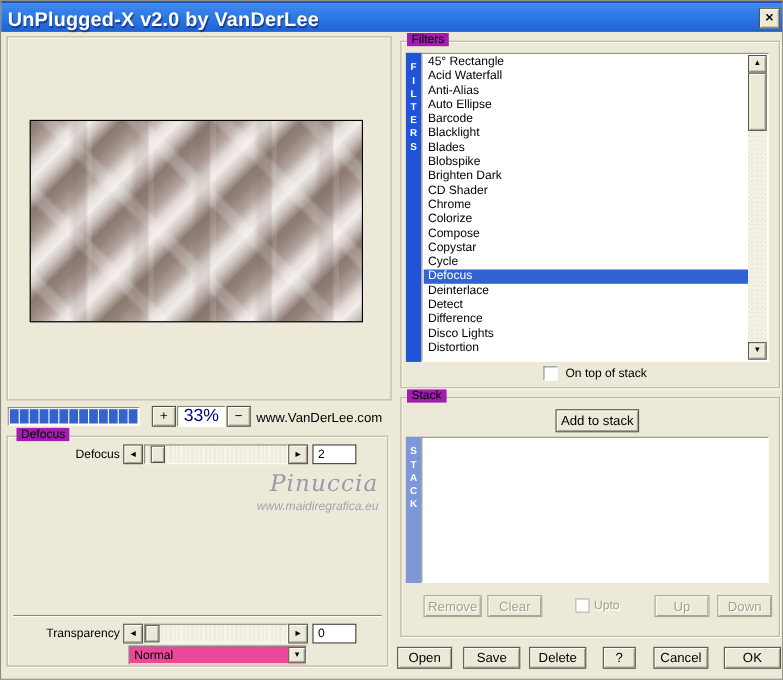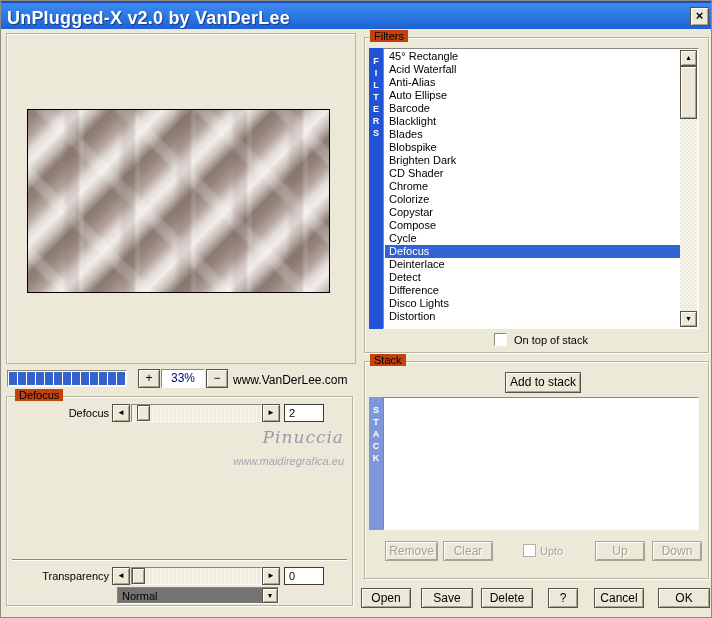--- a/index.html
+++ b/index.html
@@ -17,21 +17,21 @@
     border:1px solid #55534a; box-shadow:inset 1px 1px 0 #fff, inset -1px -1px 0 #a7a494;
     font-size:13px; font-weight:bold; line-height:16px; text-align:center; cursor:default; }
 
   
   .btn { position:absolute; background:#ece9d8; border:1px solid #55534a;
     box-shadow:inset 1px 1px 0 #fff, inset -1px -1px 0 #a7a494;
     font-family:"Liberation Sans",sans-serif; font-size:12px; text-align:center; }
   .btn.disabled { border-color:#a9a695; color:#a5a193; text-shadow:1px 1px 0 #fff; }
   .sunken { background:#fff; border:1px solid; border-color:#8a887b #fdfdf6 #fdfdf6 #8a887b; }
   .groupbox { position:absolute; border:1px solid #b7b4a3; box-shadow:inset 1px 1px 0 #fffef4, 1px 1px 0 #fffef4; }
-  .glabel { position:absolute; top:-8px; left:8px; background:#c2410c; padding:0 4px; font-size:11px; }
+  .glabel { position:absolute; top:-8px; left:8px; background:#a21caf; padding:0 4px; font-size:11px; }
 
   .arrowbtn { width:18px; height:18px; font-size:8px; line-height:16px; }
   .track { position:absolute; height:18px; background:#f4f2e7; border:1px solid; border-color:#8a887b #fdfdf6 #fdfdf6 #8a887b;
     background-image:repeating-linear-gradient(90deg,#f6f4ea 0 2px,#eeecdf 2px 4px); }
   .thumb { position:absolute; width:13px; height:16px; background:#ece9d8; border:1px solid #55534a;
     box-shadow:inset 1px 1px 0 #fff, inset -1px -1px 0 #a7a494; }
   .valuebox { position:absolute; width:40px; height:18px; background:#fff; border:1px solid #3c3a33;
     font-size:11px; line-height:16px; padding-left:4px; }
   .checkbox { position:absolute; width:13px; height:13px; background:#fff; border:1px solid; border-color:#8a887b #fdfdf6 #fdfdf6 #8a887b; }
   .checkbox.disabled { border-color:#b2afa0; }
@@ -46,21 +46,21 @@
     background-image:
       repeating-linear-gradient(90deg, rgba(255,255,255,0) 0 34px, rgba(120,100,92,.18) 40px 50px, rgba(255,255,255,.10) 52px 56px),
       repeating-linear-gradient(45deg, rgba(255,255,255,0) 0 20px, rgba(255,255,255,.20) 24px 32px, rgba(255,255,255,0) 36px 56px),
       repeating-linear-gradient(135deg, #8b7a72 0, #94837b 8px, #b3a49d 20px, #e4ddd9 30px, #f1edeb 38px, #c9beb8 48px, #8b7a72 58px); }
 
   
   .progress { position:absolute; left:6px; top:369px; width:120px; height:17px; display:flex; gap:1px; padding:1px; }
   .progress .seg { width:8px; height:13px; background:#3463cd; }
   .zoomfield { position:absolute; left:160px; top:368px; width:44px; height:19px; background:#fff;
     border:1px solid; border-color:#8a887b #fdfdf6 #fdfdf6 #8a887b;
-    color:#000080; font-size:12px; text-align:center; line-height:17px; }
+    color:#000080; font-size:16px; text-align:center; line-height:17px; }
   .sitelabel { position:absolute; left:232px; top:372px; font-size:12px; }
 
   
   .vbar { position:absolute; width:14px; color:#fff; font-size:9px; font-weight:bold;
     display:flex; flex-direction:column; align-items:center; gap:3px; padding-top:9px; }
   .vbar span { display:block; line-height:9px; }
   .vbar.filters { background:#2153d6; }
   .vbar.stack { background:#7e97da; }
 
   
@@ -69,28 +69,28 @@
   .list-row { height:13px; line-height:13px; padding-left:4px; white-space:nowrap; }
   .list-row.selected { background:#3263d3; color:#fff; }
   .scrollbar { position:absolute; top:1px; right:1px; width:17px; bottom:1px; background:#f3f1e6;
     background-image:repeating-conic-gradient(#f7f5ec 0 25%, #ebe9dc 0 50%); background-size:4px 4px; }
   .scrollbar .sbtn { position:absolute; left:0; width:17px; height:16px; background:#ece9d8; border:1px solid #55534a;
     box-shadow:inset 1px 1px 0 #fff, inset -1px -1px 0 #a7a494; font-size:7px; line-height:14px; text-align:center; }
   .scrollbar .sthumb { position:absolute; left:0; top:16px; width:17px; height:53px; background:#ece9d8; border:1px solid #55534a;
     box-shadow:inset 1px 1px 0 #fff, inset -1px -1px 0 #a7a494; }
 
   
-  .wm1 { position:absolute; right:8px; top:30px; font-size:17px; color:#9d99ad; letter-spacing:1px;
+  .wm1 { position:absolute; right:8px; top:30px; font-size:21px; color:#9d99ad; letter-spacing:1px;
     font-family:"DejaVu Serif", serif; font-style:italic; }
   .wm2 { position:absolute; right:8px; top:58px; font-size:11px; color:#a7a3b3; font-style:italic; }
 
   .divider { position:absolute; left:5px; right:5px; top:162px; height:2px;
     border-top:1px solid #8c8a7d; border-bottom:1px solid #fffef4; }
 
-  .dropdown { position:absolute; left:110px; top:190px; width:162px; height:17px; background:#737373;
+  .dropdown { position:absolute; left:110px; top:190px; width:162px; height:17px; background:#ec4899;
     border:1px solid; border-color:#8a887b #fdfdf6 #fdfdf6 #8a887b; }
   .dropdown .dtext { position:absolute; left:4px; top:1px; line-height:14px; }
   .dropdown .dbtn { position:absolute; right:0; top:0; width:16px; height:15px; background:#ece9d8; border:1px solid #55534a;
     box-shadow:inset 1px 1px 0 #fff, inset -1px -1px 0 #a7a494; font-size:7px; line-height:13px; text-align:center; }
 </style>
 </head>
 <body>
 
 <div id="window">
 
@@ -171,22 +171,22 @@
           <div class="list-row">Anti-Alias</div>
           <div class="list-row">Auto Ellipse</div>
           <div class="list-row">Barcode</div>
           <div class="list-row">Blacklight</div>
           <div class="list-row">Blades</div>
           <div class="list-row">Blobspike</div>
           <div class="list-row">Brighten Dark</div>
           <div class="list-row">CD Shader</div>
           <div class="list-row">Chrome</div>
           <div class="list-row">Colorize</div>
+          <div class="list-row">Compose</div>
           <div class="list-row">Copystar</div>
-          <div class="list-row">Compose</div>
           <div class="list-row">Cycle</div>
           <div class="list-row selected">Defocus</div>
           <div class="list-row">Deinterlace</div>
           <div class="list-row">Detect</div>
           <div class="list-row">Difference</div>
           <div class="list-row">Disco Lights</div>
           <div class="list-row">Distortion</div>
         </div>
       <div class="scrollbar">
         <div class="sbtn" style="top:0;">▲</div>

